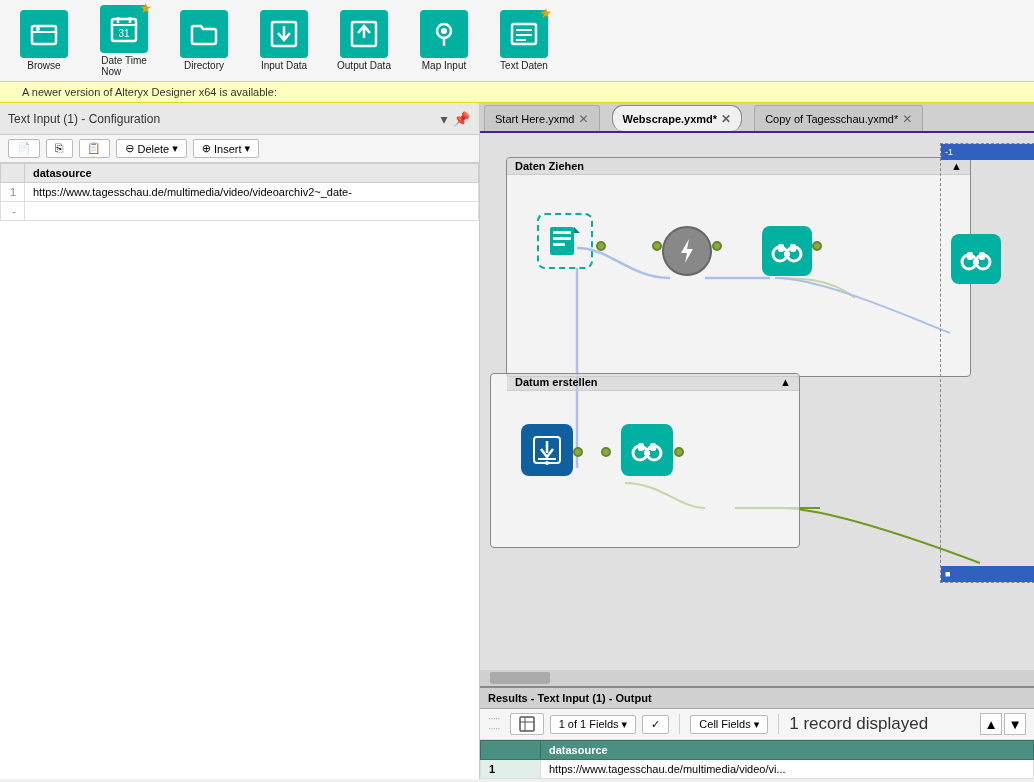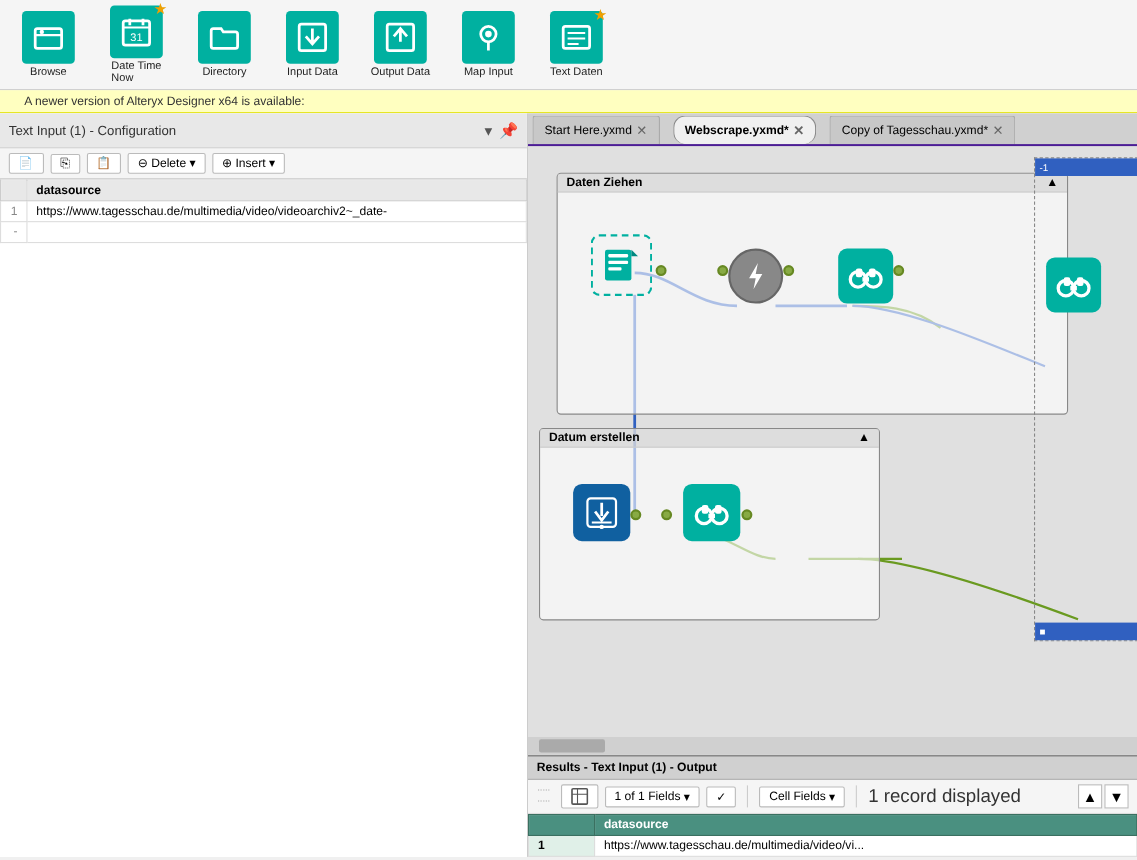--- a/index.html
+++ b/index.html
@@ -276,21 +276,21 @@
     }
     .canvas-scroll-handle {
       height: 12px;
       background: #aaa;
       border-radius: 2px;
       margin: 2px;
       cursor: pointer;
     }
 
     .group1 { left: 10px; top: 24px; width: 465px; height: 220px; margin-left: 16px; }
-    .group2 { left: 10px; top: 256px; width: 310px; height: 175px; }
+    .group2 { left: 10px; top: 240px; width: 310px; height: 175px; padding-left: 16px; }
     .node-connector-small {
       width: 10px;
       height: 10px;
       border-radius: 50%;
       background: #88aa44;
       border: 2px solid #668822;
       display: inline-block;
     }
 
     .lightning-node {

